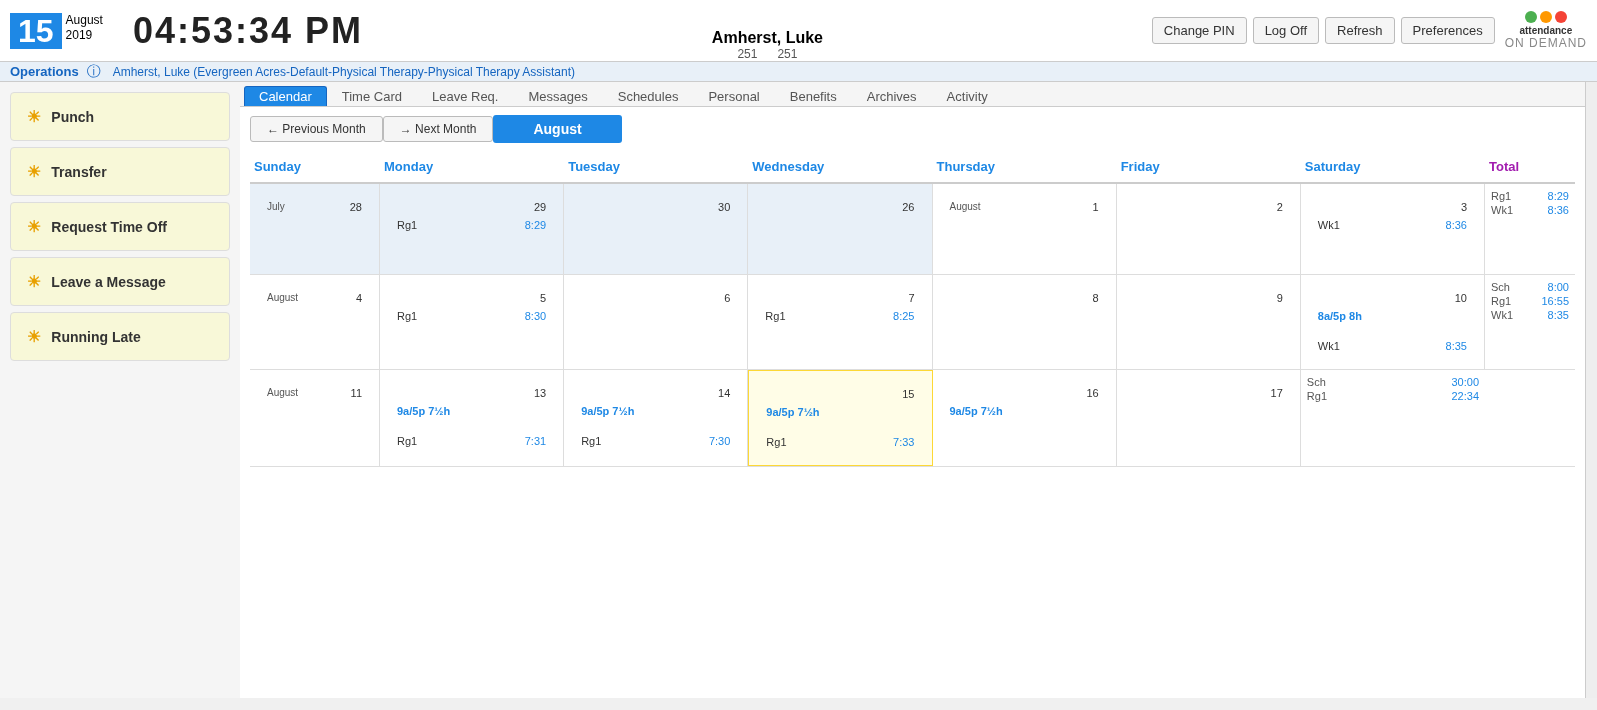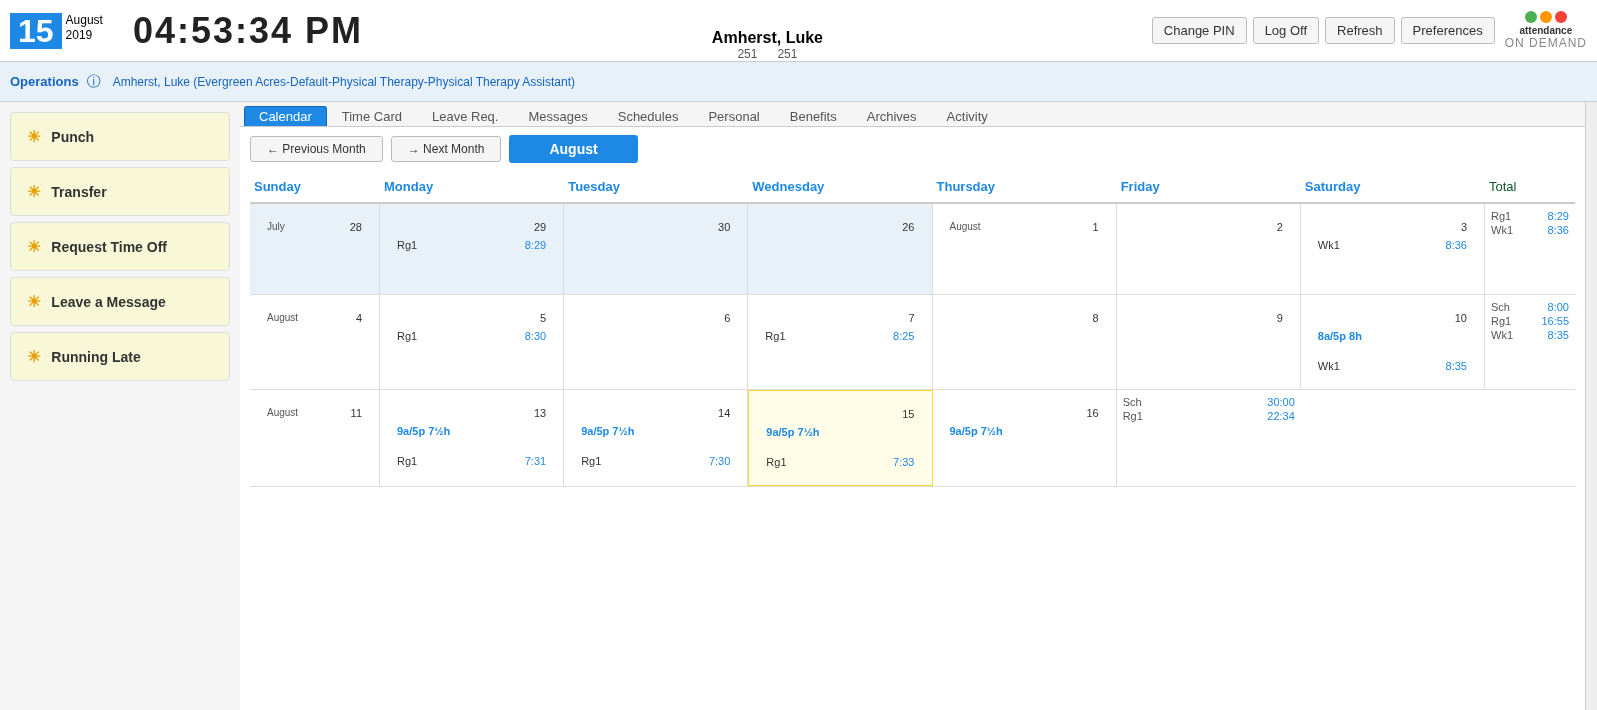--- a/index.html
+++ b/index.html
@@ -32,21 +32,21 @@
     .dot { width: 12px; height: 12px; border-radius: 50%; }
     .dot-green { background: #4caf50; }
     .dot-orange { background: #ff9800; }
     .dot-red { background: #f44336; }
     .logo-text { font-size: 10px; font-weight: bold; color: #333; }
     .logo-sub { font-size: 12px; color: #888; letter-spacing: 1px; }
 
     
     #ops-bar {
       display: flex; align-items: center; background: #e8f0f8;
-      border-bottom: 1px solid #ccc; padding: 4px 10px; height: 40px;
+      border-bottom: 1px solid #ccc; padding: 4px 10px; height: 20px;
     }
     #ops-label { color: #1565c0; font-weight: bold; font-size: 13px; margin-right: 8px; cursor: pointer; }
     #ops-icon { color: #1565c0; margin-right: 12px; font-size: 14px; }
     #ops-user { color: #1565c0; font-size: 12px; }
 
     
     #main { display: flex; height: calc(710px - 62px - 32px); }
 
     
     #sidebar { width: 240px; background: #f5f5f5; padding: 10px; display: flex; flex-direction: column; gap: 6px; flex-shrink: 0; }
@@ -63,35 +63,35 @@
     
     #tabs { display: flex; border-bottom: 1px solid #ccc; padding: 4px 4px 0; background: #f5f5f5; }
     .tab {
       padding: 2px 14px; cursor: pointer; font-size: 13px; color: #555;
       border: 1px solid transparent; border-bottom: none; border-radius: 3px 3px 0 0;
       background: transparent;
     }
     .tab.active { background: #1e88e5; color: #fff; border-color: #1565c0; }
 
     
-    #cal-nav { display: flex; align-items: center; padding: 8px 10px; gap: 8px; }
+    #cal-nav { display: flex; align-items: center; padding: 8px 10px; gap: 0; }
     .nav-btn {
       padding: 5px 16px; border: 1px solid #bbb; background: #f5f5f5;
       border-radius: 3px; cursor: pointer; font-size: 12px; color: #333;
     }
     #month-label {
       background: #1e88e5; color: #fff; padding: 6px 40px;
       border-radius: 3px; font-size: 14px; font-weight: bold;
     }
 
     
     #cal-grid { flex: 1; overflow-y: auto; padding: 0 10px 10px; }
     .day-headers { display: grid; grid-template-columns: 130px repeat(6, 1fr) 90px; border-bottom: 2px solid #ccc; padding: 4px 0; }
     .day-header { color: #1e88e5; font-size: 13px; font-weight: bold; padding: 4px; }
-    .day-header.total { color: #14532d; font-weight: normal; }
+    .day-header.total { color: #a21caf; font-weight: bold; }
 
     .cal-week { display: grid; grid-template-columns: 130px repeat(6, 1fr) 90px; border-bottom: 1px solid #ddd; min-height: 90px; }
     .cal-cell {
       border-right: 1px solid #ddd; padding: 17px; font-size: 11px; position: relative;
       vertical-align: top; min-height: 90px;
     }
     .cal-cell:last-child { border-right: none; }
     .cal-cell.other-month { background: #e8f0f8; }
     .cal-cell.today { background: #fffde7; border: 1px solid #fdd835; }
     .cell-date { color: #333; font-size: 11px; float: right; }
@@ -334,20 +334,23 @@
           <div class="cell-schedule">9a/5p 7½h</div>
           <div class="cell-entry">
             <span class="entry-code">Rg1</span>
             <span class="entry-time">7:33</span>
           </div>
         </div>
         <div class="cal-cell">
           <span class="cell-date">16</span>
           <div class="cell-schedule">9a/5p 7½h</div>
         </div>
+        <div class="cal-cell">
+          <span class="cell-date">17</span>
+        </div>
         <div class="cal-cell total-cell">
           <div class="total-row">
             <span class="total-label">Sch</span>
             <span class="total-val">30:00</span>
           </div>
           <div class="total-row">
             <span class="total-label">Rg1</span>
             <span class="total-val">22:34</span>
           </div>
         </div>

